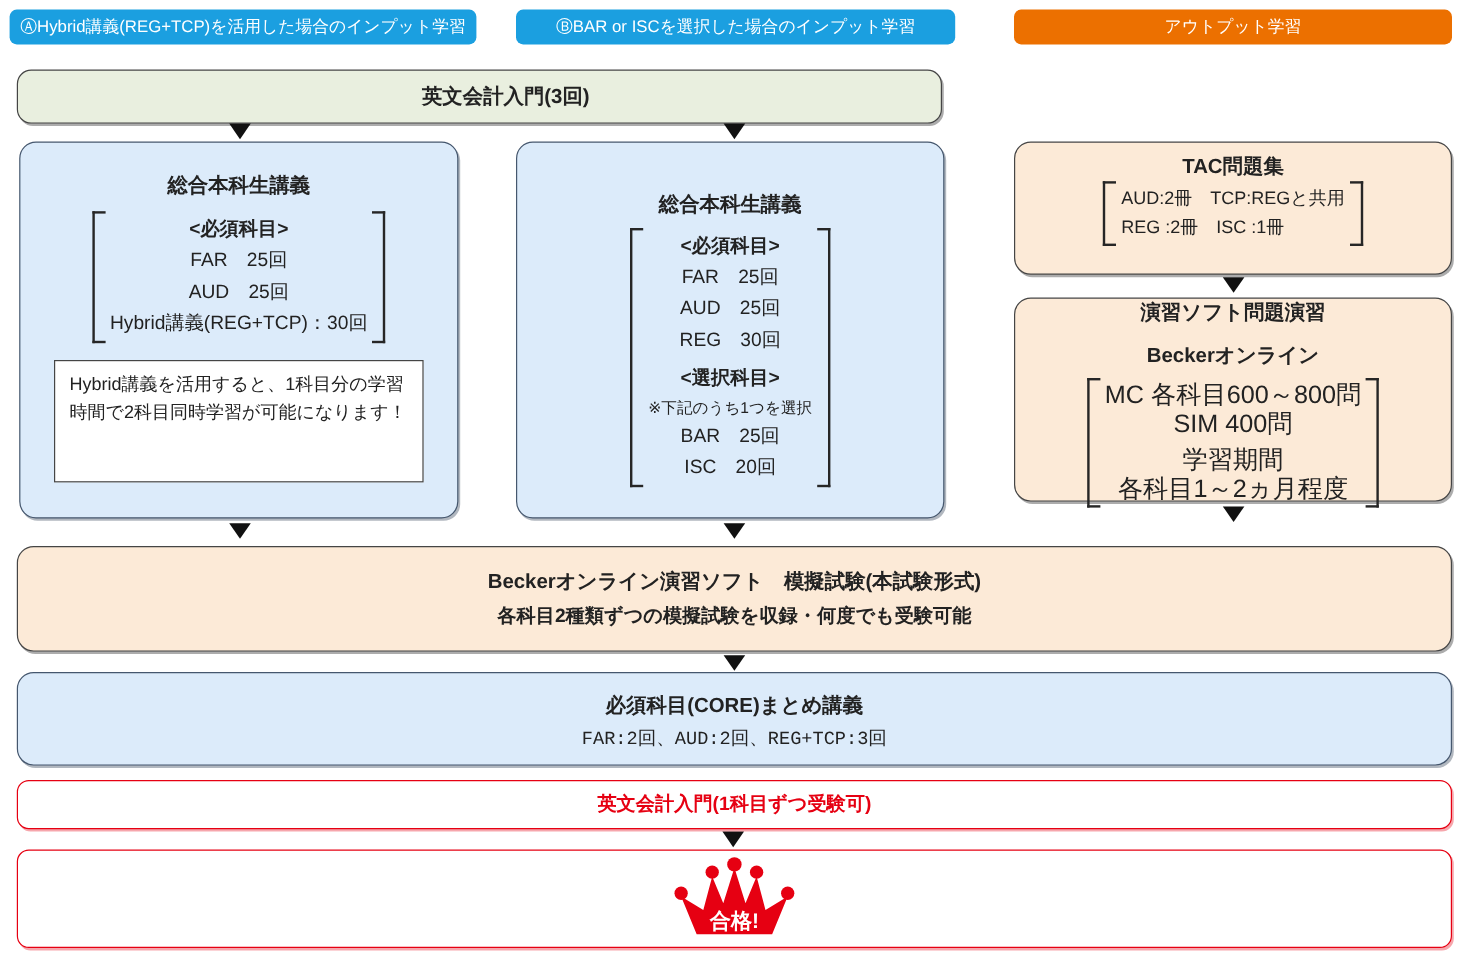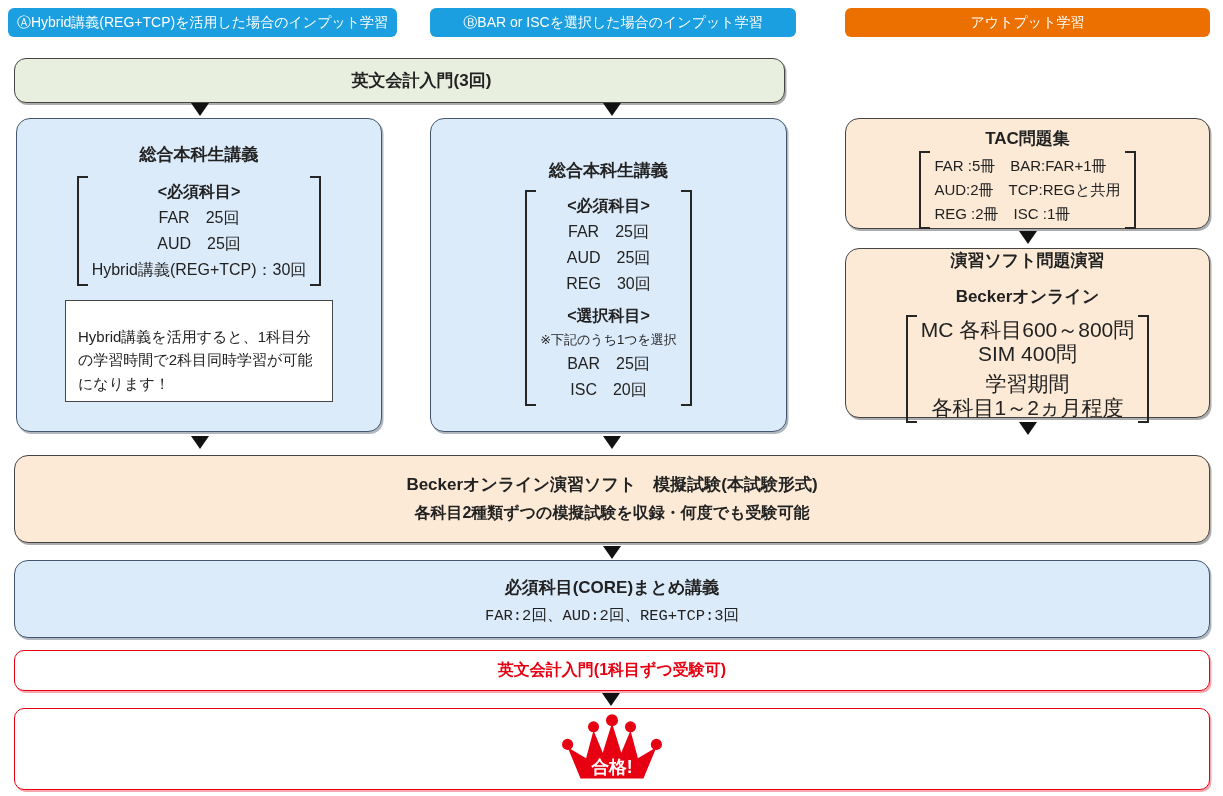--- a/index.html
+++ b/index.html
@@ -40,22 +40,22 @@
   #ar1{left:191px;top:103px;} #ar2{left:603px;top:103px;}
   #ar3{left:1019px;top:231px;} #ar4{left:191px;top:436px;}
   #ar5{left:603px;top:436px;} #ar6{left:1019px;top:422px;}
   #ar7{left:603px;top:546px;} #ar8{left:602px;top:693px;}
   
   #intro-box{left:14px;top:58px;width:771px;height:45px;padding-left:44px;}
   #course-a{left:16px;top:118px;width:366px;height:314px;}
   #course-b{left:430px;top:118px;width:357px;height:314px;}
   #course-a .box-title{margin-top:24px;}
   #course-a .bracket{margin-top:10px;}
-  #note-box{margin:14px auto 0;width:268px;height:102px;background:#fff;border:1px solid var(--dark-border);
-            padding:24px 12px;font-size:15px;line-height:1.55;text-align:left;box-sizing:border-box;}
+  #note-box{margin:14px auto 0;width:308px;height:102px;background:#fff;border:1px solid var(--dark-border);
+            padding:8px 12px;font-size:15px;line-height:1.55;text-align:left;box-sizing:border-box;}
   #course-b .box-title{margin-top:40px;}
   #course-b .bracket{margin-top:8px;}
   .gap-top{margin-top:6px;}
   #tac-box{left:845px;top:118px;width:365px;height:111px;}
   #tac-box .box-title{margin-top:8px;text-align:center;}
   #tac-box .bracket{margin-top:1px;text-align:left;}
   #tac-box .bline{font-size:15px;line-height:24px;}
   #becker-box{left:845px;top:248px;width:365px;height:170px;}
   #becker-box .box-title{margin-top:12px;line-height:24px;}
   #becker-box .bracket{margin-top:6px;}
@@ -112,21 +112,20 @@
       <div class="bline bhead gap-top">&lt;選択科目&gt;</div>
       <div class="bnote">※下記のうち1つを選択</div>
       <div class="bline">BAR　25回</div>
       <div class="bline">ISC　20回</div>
     </div>
   </div>
 
   <div class="abs peach-box" id="tac-box">
     <div class="box-title">TAC問題集</div>
     <div class="bracket">
-      <div class="bline">FAR :5冊　BAR:FAR+1冊</div>
       <div class="bline">AUD:2冊　TCP:REGと共用</div>
       <div class="bline">REG :2冊　ISC :1冊</div>
     </div>
   </div>
 
   <div class="abs peach-box" id="becker-box">
     <div class="box-title" style="margin-top:0;">演習ソフト問題演習</div>
     <div class="box-title">Beckerオンライン</div>
     <div class="bracket">
       <div class="bline">MC 各科目600～800問</div>

